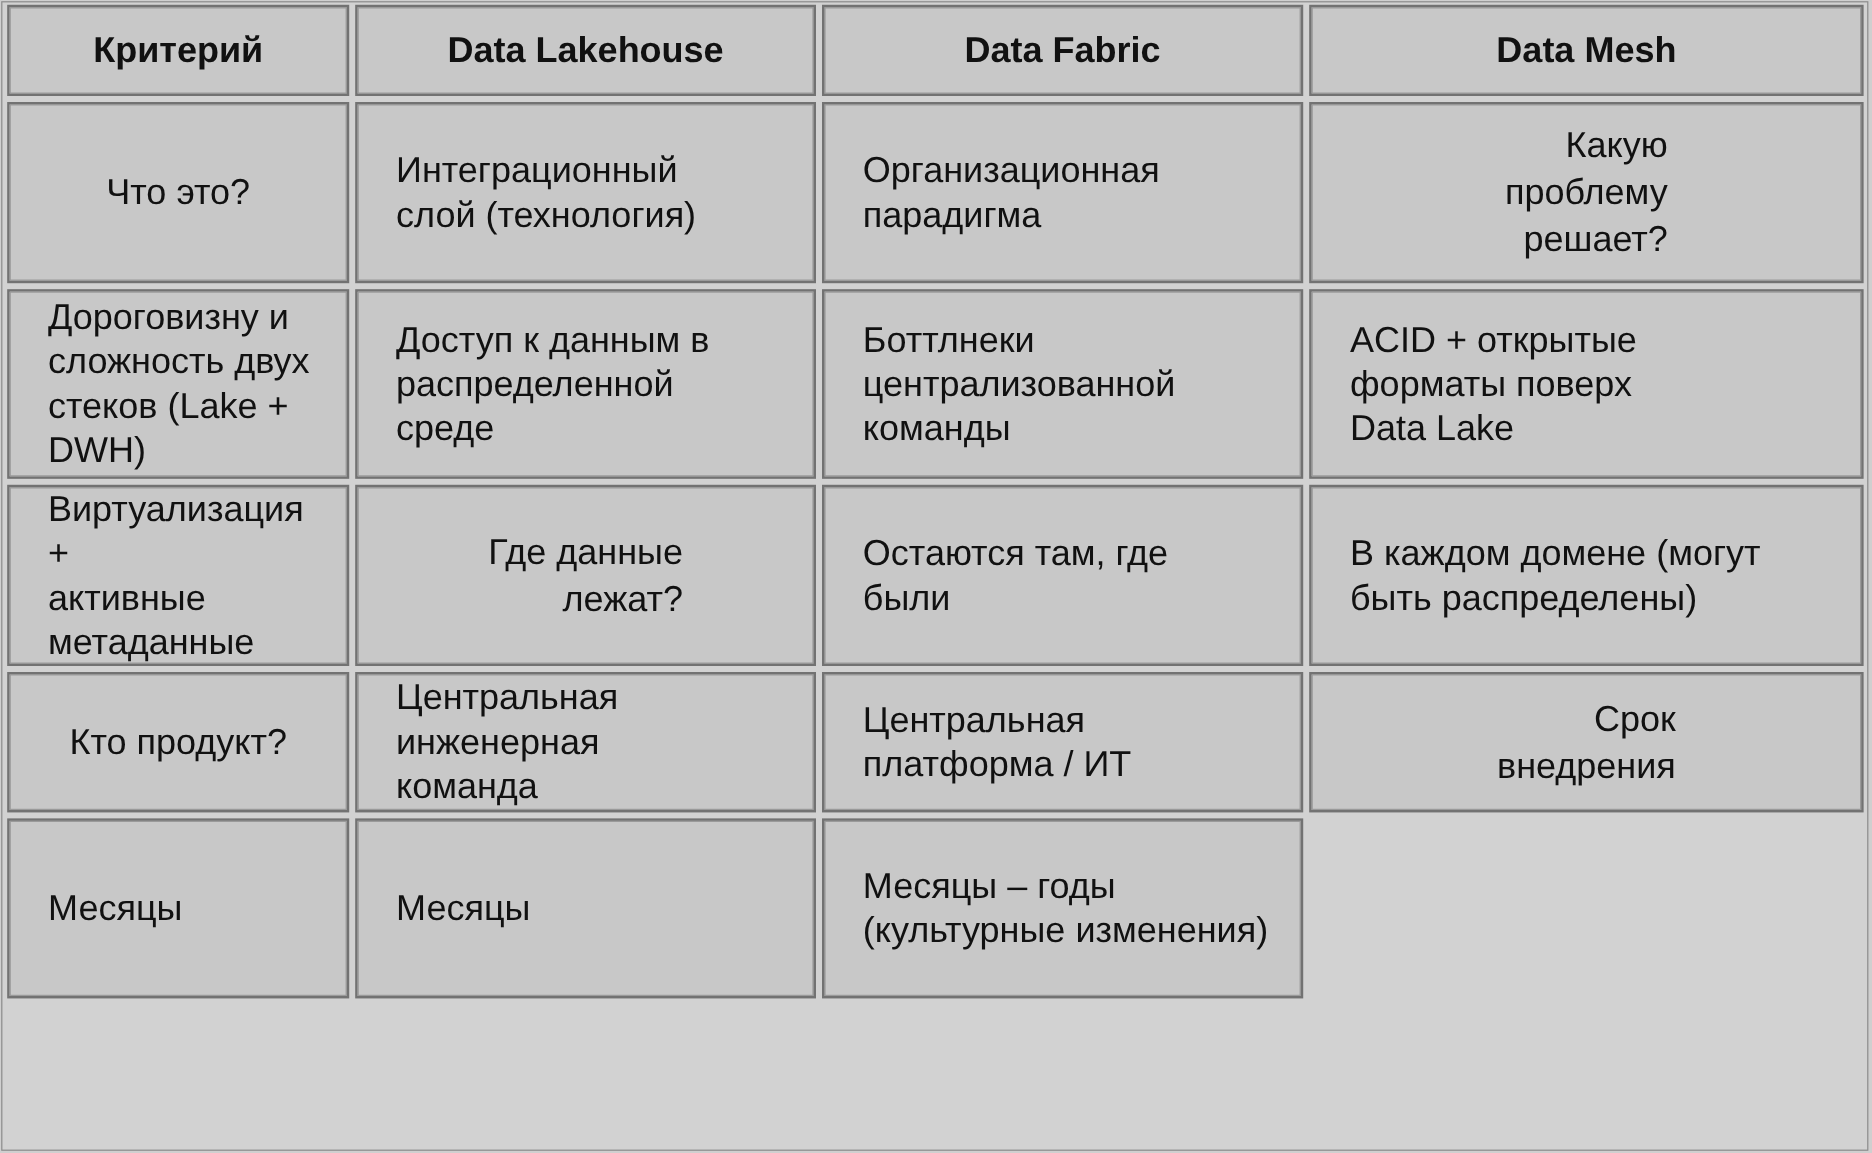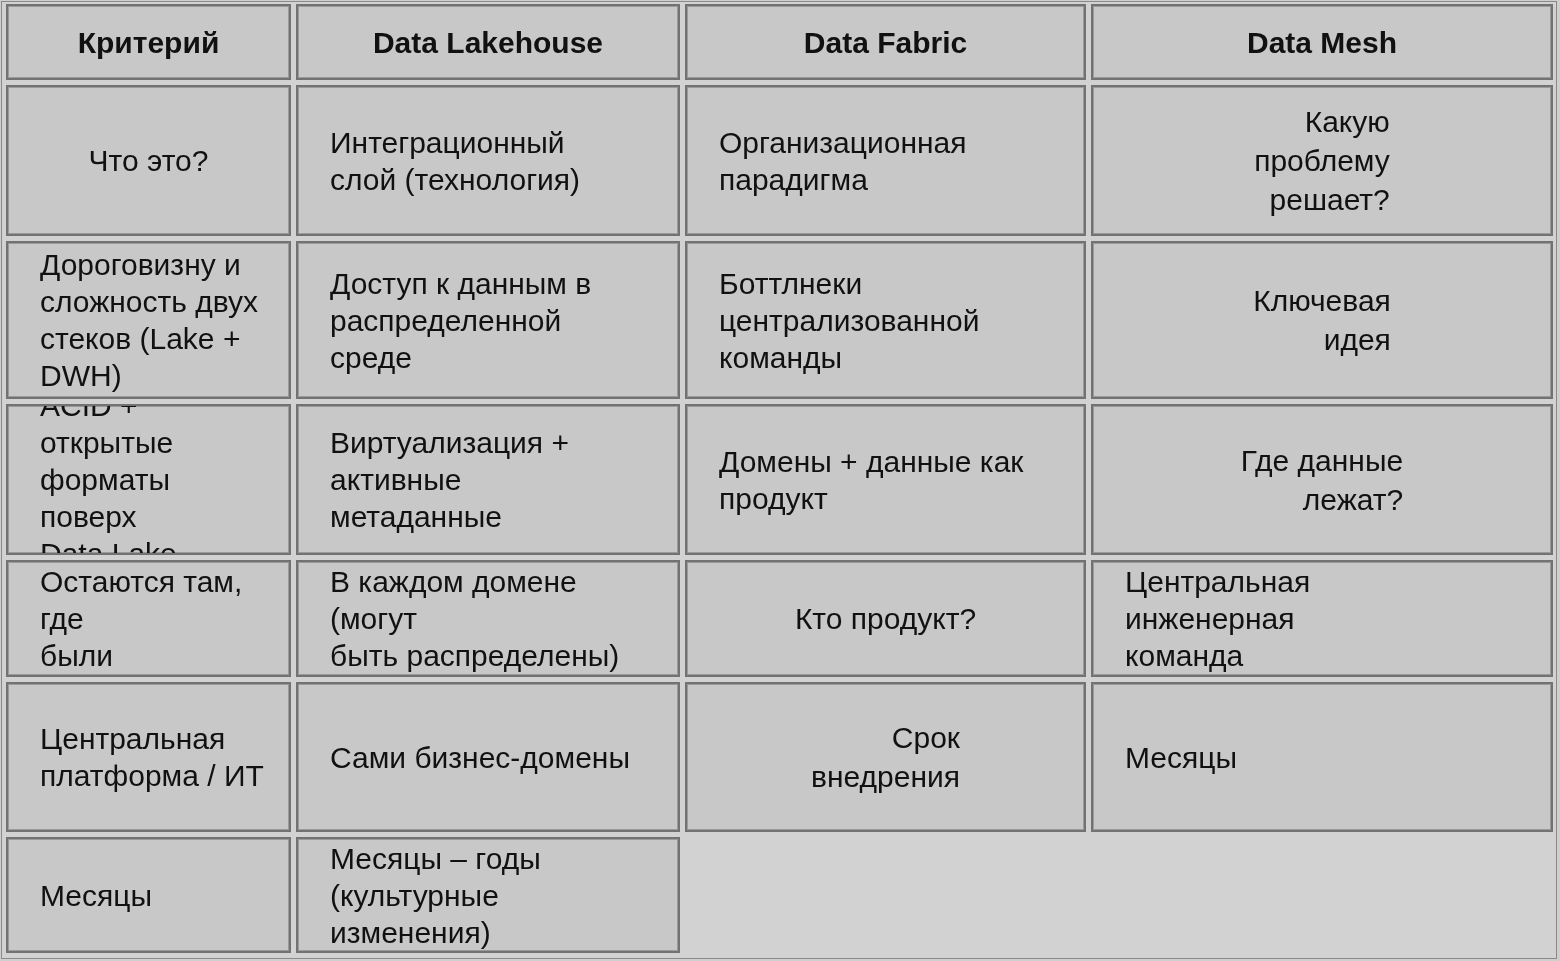--- a/index.html
+++ b/index.html
@@ -112,37 +112,29 @@
       <span class="txt">Доступ к данным в
 распределенной
 среде</span>
     </div>
   <div class="cell body">
       <span class="txt">Боттлнеки
 централизованной
 команды</span>
     </div>
 
-  <div class="cell crit">
-      <span class="txt">Ключевая
-идея</span>
-    </div>
   <div class="cell body">
       <span class="txt">ACID + открытые
 форматы поверх
 Data Lake</span>
     </div>
   <div class="cell body">
       <span class="txt">Виртуализация +
 активные
 метаданные</span>
-    </div>
-  <div class="cell body">
-      <span class="txt">Домены + данные как
-продукт</span>
     </div>
 
   <div class="cell crit">
       <span class="txt">Где данные
 лежат?</span>
     </div>
   <div class="cell body">
       <span class="txt">Остаются там, где
 были</span>
     </div>
@@ -156,23 +148,20 @@
     </div>
   <div class="cell body">
       <span class="txt">Центральная
 инженерная
 команда</span>
     </div>
   <div class="cell body">
       <span class="txt">Центральная
 платформа / ИТ</span>
     </div>
-  <div class="cell body">
-      <span class="txt">Сами бизнес-домены</span>
-    </div>
 
   <div class="cell crit">
       <span class="txt">Срок
 внедрения</span>
     </div>
   <div class="cell body">
       <span class="txt">Месяцы</span>
     </div>
   <div class="cell body">
       <span class="txt">Месяцы</span>

